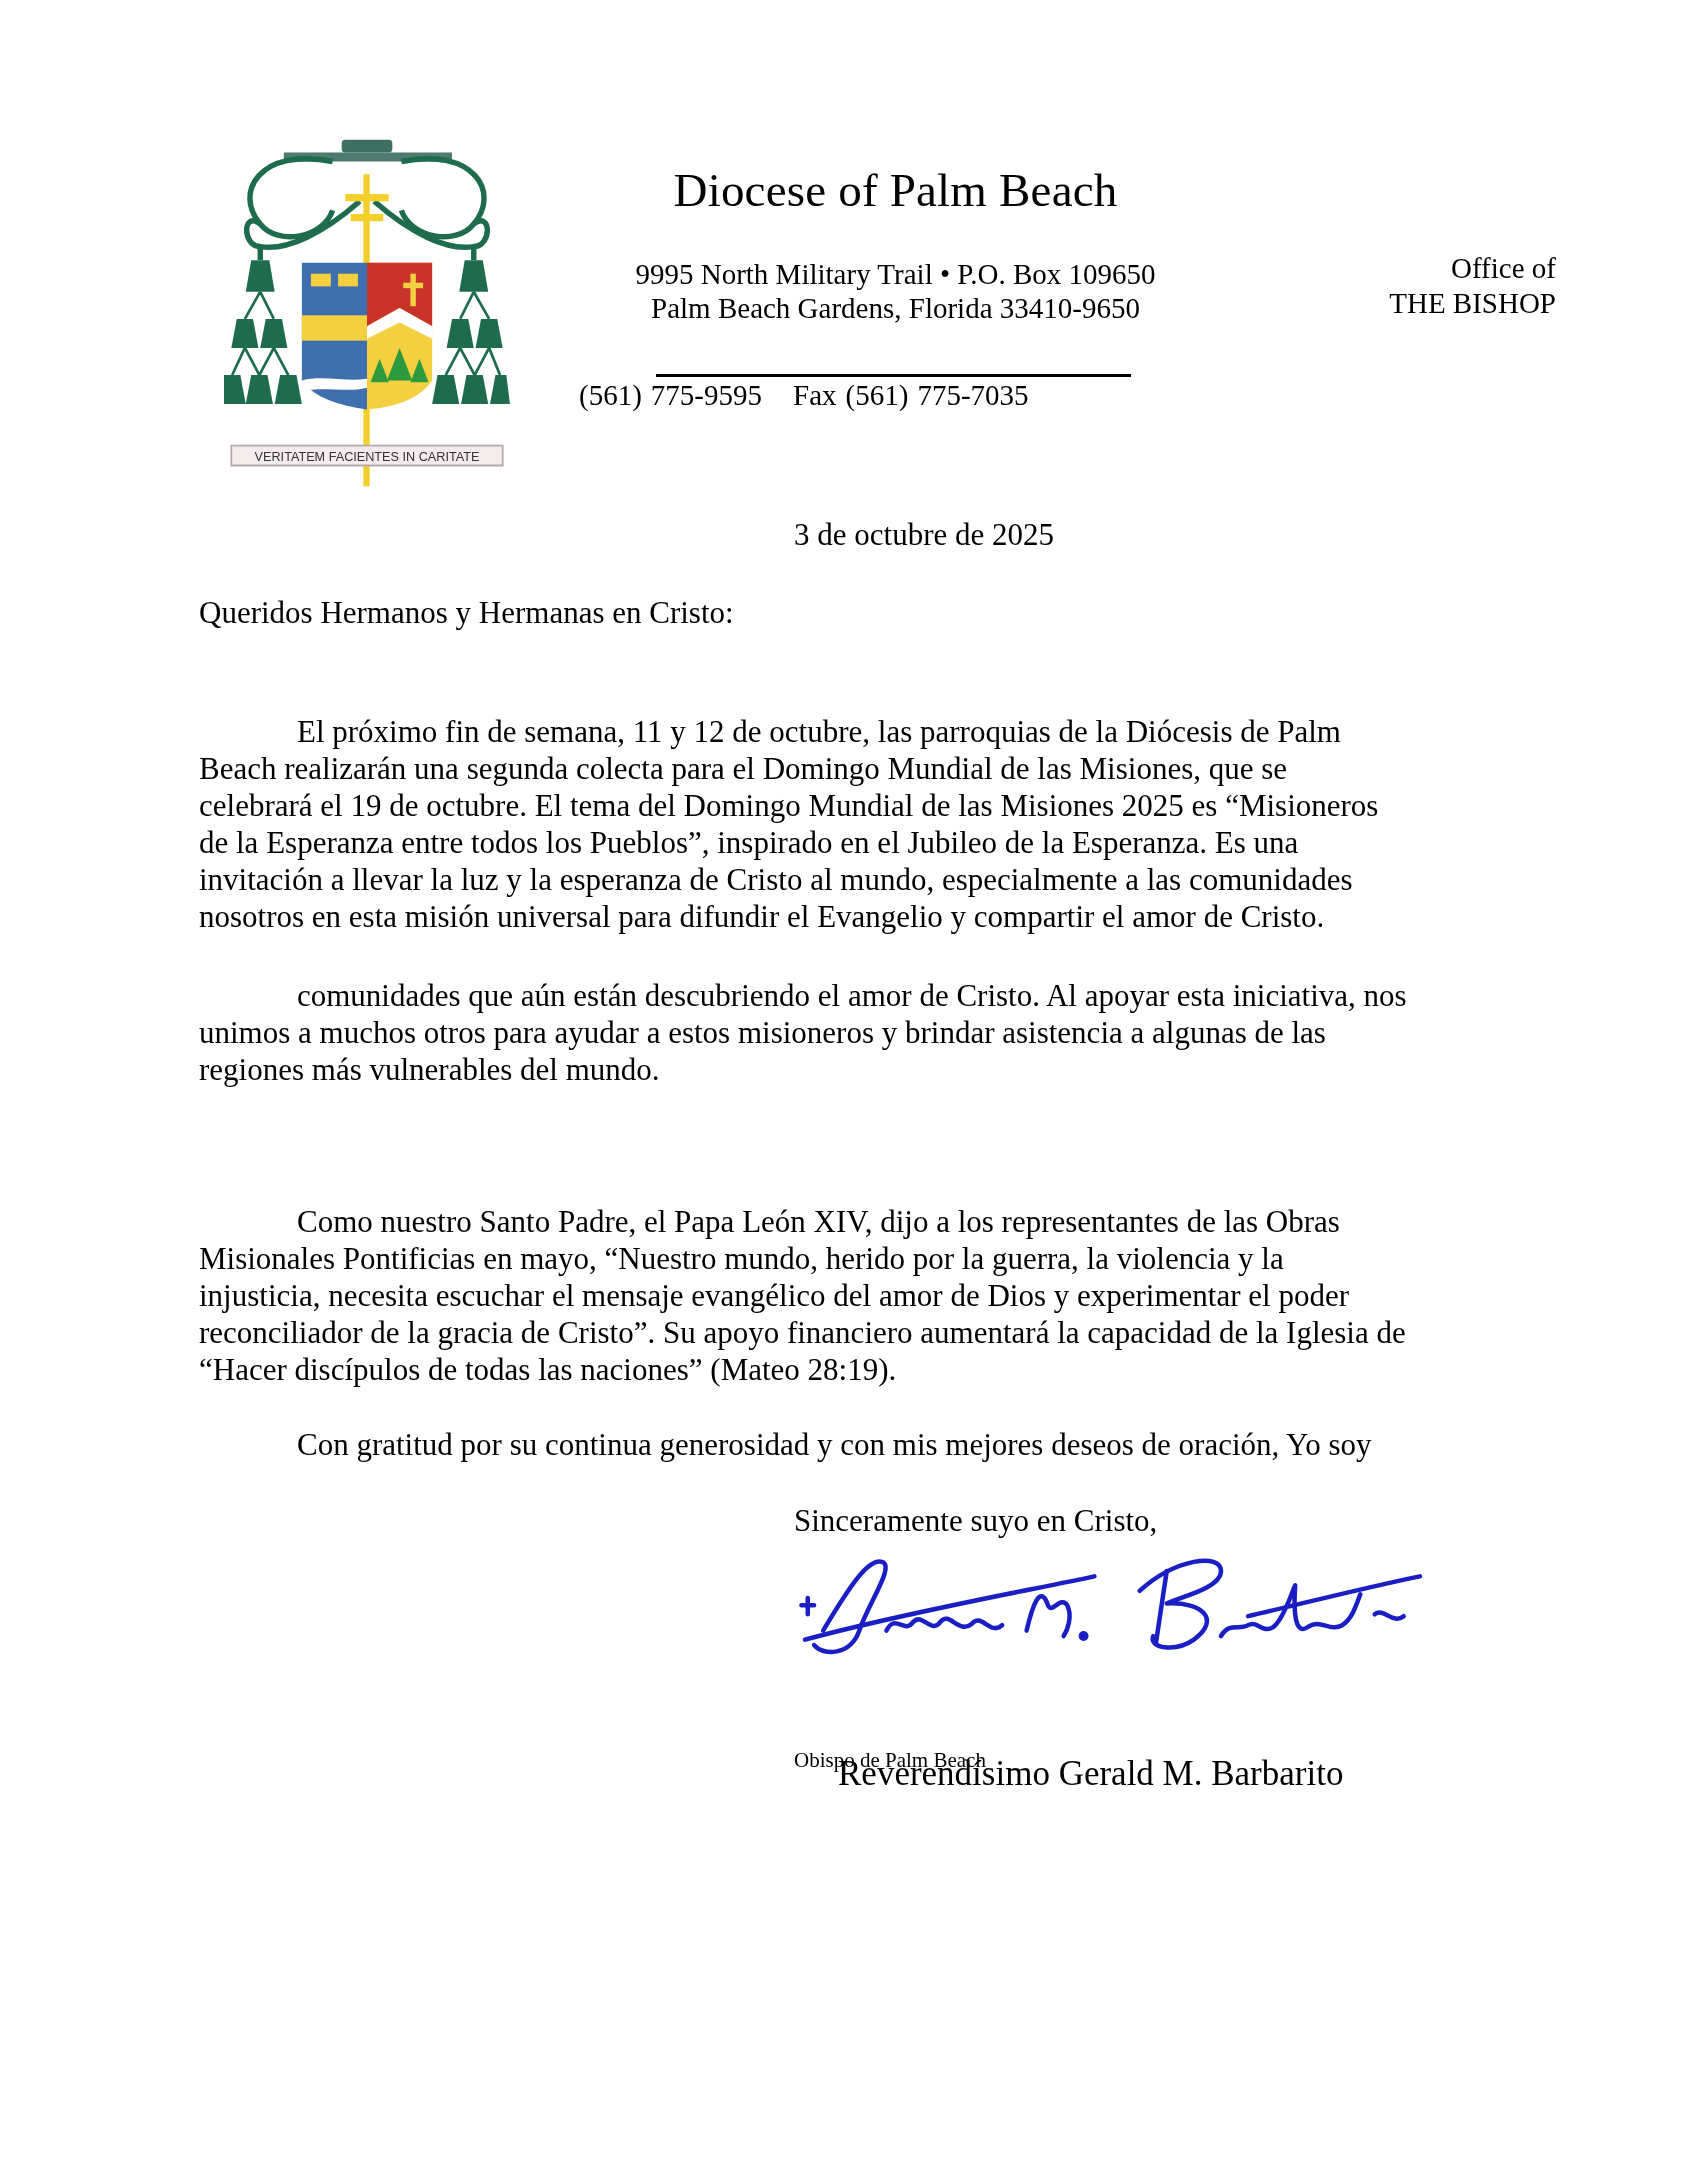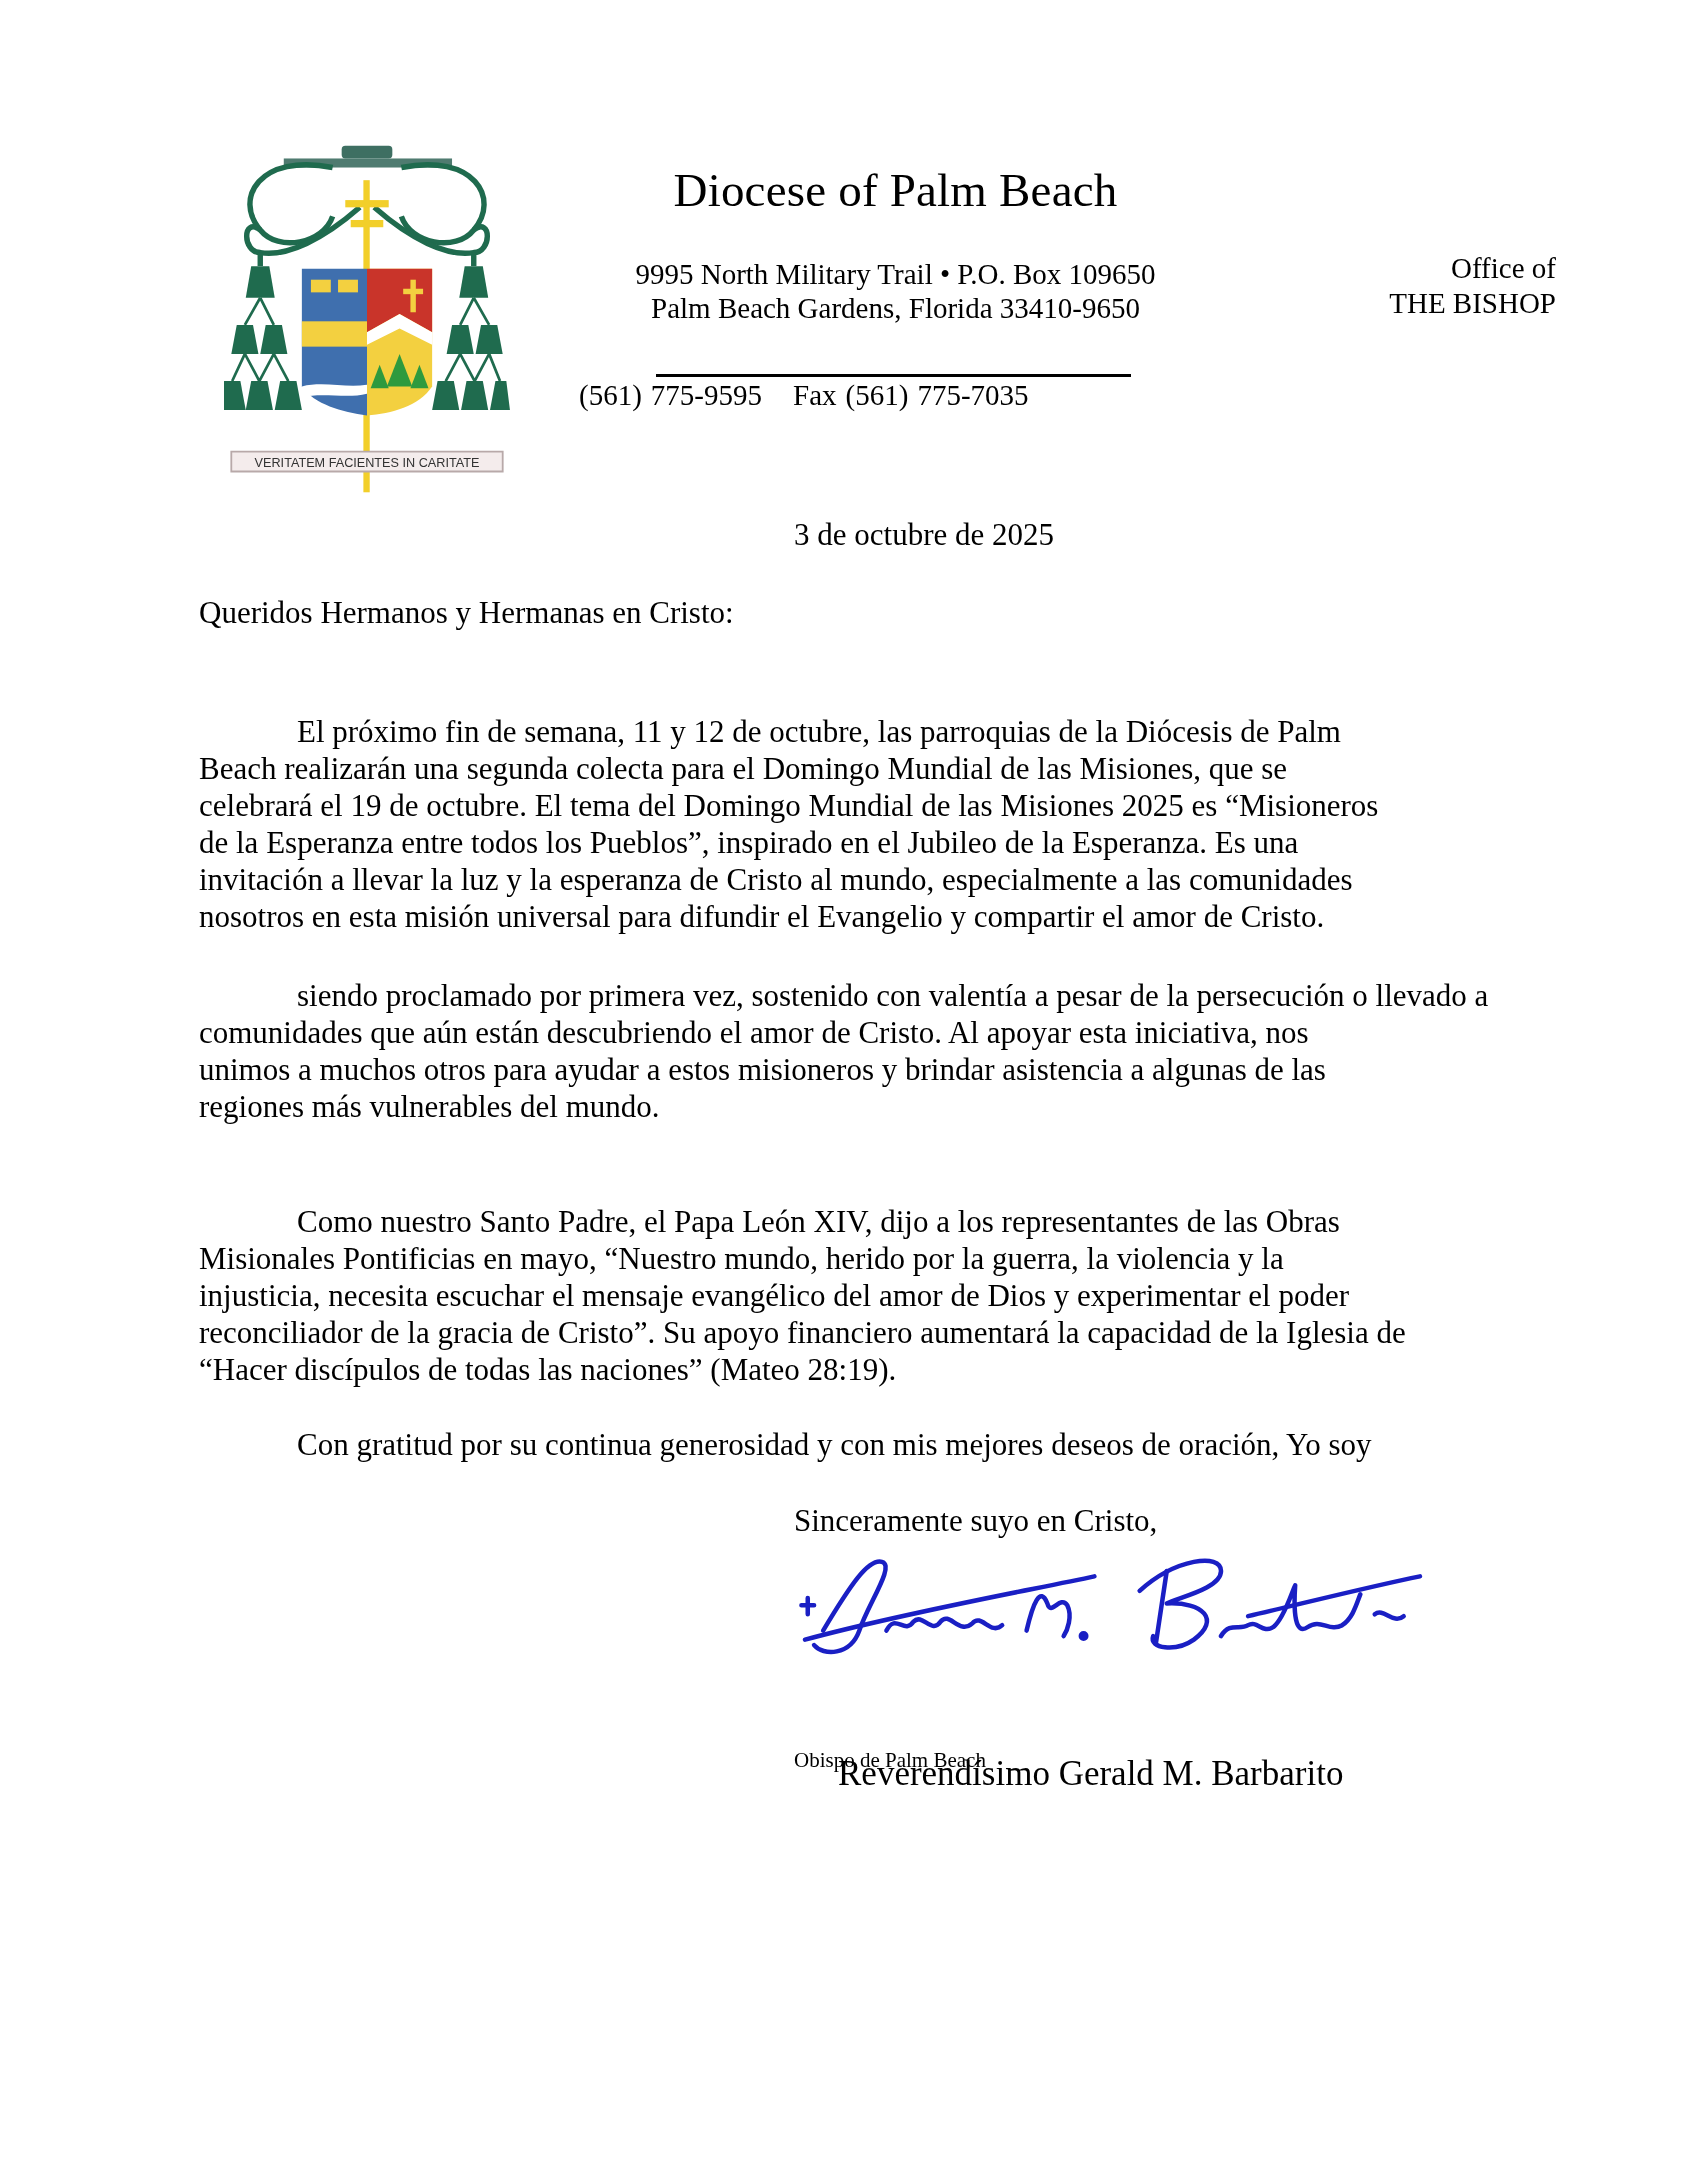--- a/index.html
+++ b/index.html
@@ -1,21 +1,21 @@
 <!DOCTYPE html>
 <html style="font-size:14.5px"><head>
   <meta charset="utf-8">
   <style>
     html, body { margin: 0; padding: 0; background: #ffffff; }
     body {
       width: 1692px; height: 2179px; position: relative; overflow: hidden;
       font-family: "Liberation Serif", "DejaVu Serif", serif; color: #000;
     }
     .abs { position: absolute; }
-    .crest { left: 224px; top: 144px; width: 286px; height: 351px; }
+    .crest { left: 224px; top: 138px; width: 286px; height: 351px; }
     .title {
       left: 579px; top: 163px; width: 633px; text-align: center;
       font-size: 47px; line-height: 54px; letter-spacing: 0.2px;
     }
     .addr {
       left: 579px; width: 633px; text-align: center;
       font-size: 29px; line-height: 34px;
     }
     .rule { left: 656px; top: 374px; width: 475px; height: 2.7px; background: #000; }
     .phone {
@@ -130,21 +130,20 @@
 <div class="abs para" style="top:669px;margin-top:44px;">
   <span class="line">El próximo fin de semana, 11 y 12 de octubre, las parroquias de la Diócesis de Palm</span>
   <span class="line">Beach realizarán una segunda colecta para el Domingo Mundial de las Misiones, que se</span>
   <span class="line">celebrará el 19 de octubre. El tema del Domingo Mundial de las Misiones 2025 es “Misioneros</span>
   <span class="line">de la Esperanza entre todos los Pueblos”, inspirado en el Jubileo de la Esperanza. Es una</span>
   <span class="line">invitación a llevar la luz y la esperanza de Cristo al mundo, especialmente a las comunidades</span>
   <span class="line">nosotros en esta misión universal para difundir el Evangelio y compartir el amor de Cristo.</span>
 </div>
 
 <div class="abs para" style="top:977px;">
-  <span class="line">siendo proclamado por primera vez, sostenido con valentía a pesar de la persecución o llevado a</span>
   <span class="line">comunidades que aún están descubriendo el amor de Cristo. Al apoyar esta iniciativa, nos</span>
   <span class="line">unimos a muchos otros para ayudar a estos misioneros y brindar asistencia a algunas de las</span>
   <span class="line">regiones más vulnerables del mundo.</span>
 </div>
 
 <div class="abs para" style="top:1203px;">
   <span class="line">Como nuestro Santo Padre, el Papa León XIV, dijo a los representantes de las Obras</span>
   <span class="line">Misionales Pontificias en mayo, “Nuestro mundo, herido por la guerra, la violencia y la</span>
   <span class="line">injusticia, necesita escuchar el mensaje evangélico del amor de Dios y experimentar el poder</span>
   <span class="line">reconciliador de la gracia de Cristo”. Su apoyo financiero aumentará la capacidad de la Iglesia de</span>

